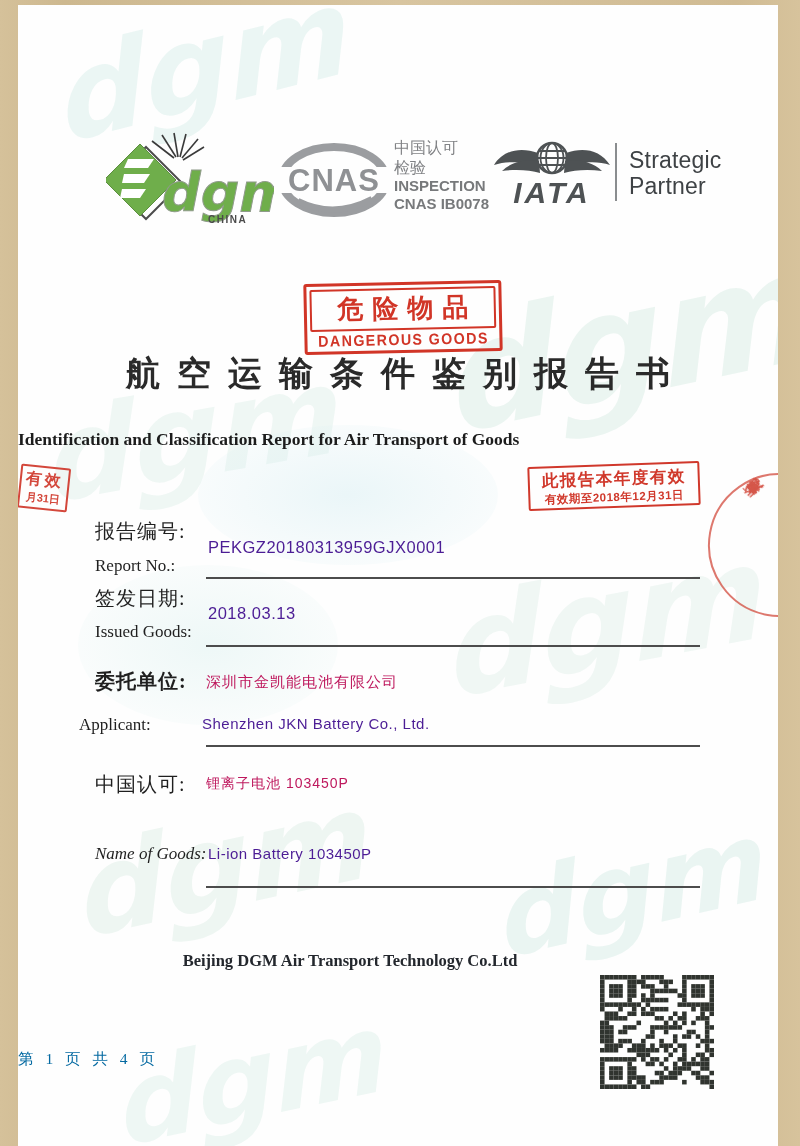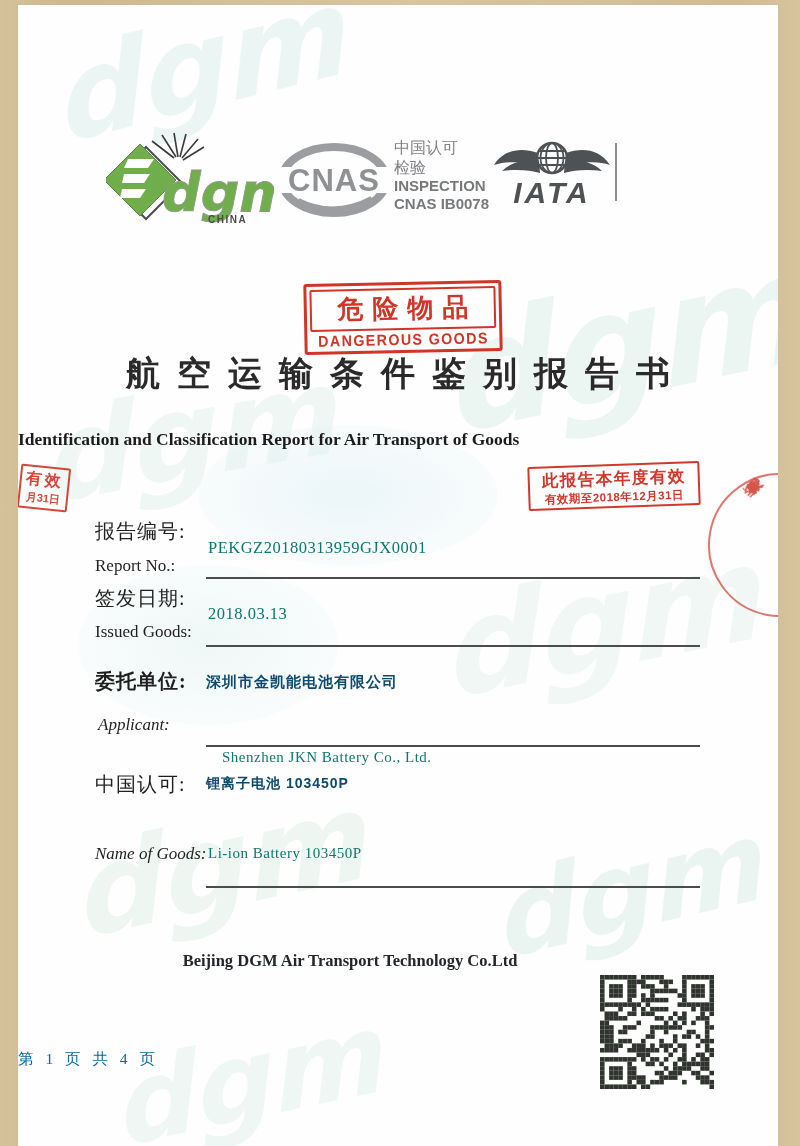--- a/index.html
+++ b/index.html
@@ -70,22 +70,22 @@
   }
   .edge-seal .txt{
     position:absolute;left:14px;top:28px;color:#ce392a;font-size:14px;font-weight:700;
     writing-mode:vertical-rl;transform:rotate(215deg);letter-spacing:2px;
     font-family:"Liberation Sans",sans-serif;filter:blur(0.4px);
   }
 
   
   .lbl-cn{font-size:20px;color:#1f1f1f;letter-spacing:1px;}
   .lbl-en{font-size:17px;color:#1f1f1f;}
-  .val-mono{font-family:Liberation Serif, serif;font-size:16.5px;color:#0f766e;letter-spacing:0.5px;}
-  .val-cn{font-family:"Liberation Sans",sans-serif;font-weight:700;font-size:15px;color:#0c4a6e;letter-spacing:1px;}
+  .val-mono{font-family:Liberation Sans, sans-serif;font-size:16.5px;color:#4c1d95;letter-spacing:0.5px;}
+  .val-cn{font-family:"Liberation Sans",sans-serif;font-weight:400;font-size:15px;color:#be185d;letter-spacing:1px;}
   .rule{height:2px;background:#4c4c4c;}
 
   
   .company-cn{left:0;top:903px;width:760px;text-align:center;font-size:27px;font-weight:600;
     color:#20242a;letter-spacing:3px;}
   .company-en{left:0;top:946px;width:664px;text-align:center;font-size:16.5px;font-weight:700;color:#23272d;}
   .page-info{left:0;top:1044px;width:730px;text-align:left;font-size:15.5px;color:#0369a1;letter-spacing:4px;font-family:Liberation Serif, serif;}
   .qr{left:582px;top:970px;width:114px;height:114px;}
 </style>
 </head>
@@ -160,20 +160,24 @@
         <path d="M46,16 C30,10 12,12 2,28 C16,23 34,25 47,31 Z"></path>
         <path d="M47,24 C36,22 20,24 10,34 C24,32 38,33 48,36 Z"></path>
         <path d="M74,16 C90,10 108,12 118,28 C104,23 86,25 73,31 Z"></path>
         <path d="M73,24 C84,22 100,24 110,34 C96,32 82,33 72,36 Z"></path>
       </g>
       <text x="60" y="66" text-anchor="middle" font-family="Liberation Sans, sans-serif" font-weight="700" font-style="italic" font-size="30" letter-spacing="3" fill="#4e5254">IATA</text>
     </svg>
   </div>
 
   <div class="abs iata-sep"></div>
+  <div class="abs partner">
+    <div>Strategic</div>
+    <div>Partner</div>
+  </div>
 
   <div class="abs dg-stamp">
     <div class="dg-cn">危险物品</div>
     <div class="dg-en">DANGEROUS GOODS</div>
   </div>
 
   <div class="abs title-cn">航空运输条件鉴别报告书</div>
   <div class="abs title-en">Identification and Classification Report for Air Transport of Goods</div>
 
   <div class="abs stamp-red stamp-left">
@@ -193,22 +197,22 @@
   <div class="abs lbl-en" style="left:77px;top:551px;">Report No.:</div>
   <div class="abs rule" style="left:188px;top:572px;width:494px;"></div>
 
   <div class="abs lbl-cn" style="left:77px;top:580px;">签发日期:</div>
   <div class="abs val-mono" style="left:190px;top:599px;">2018.03.13</div>
   <div class="abs lbl-en" style="left:77px;top:617px;">Issued Goods:</div>
   <div class="abs rule" style="left:188px;top:640px;width:494px;"></div>
 
   <div class="abs lbl-cn" style="left:77px;top:663px;font-weight:bold;">委托单位:</div>
   <div class="abs val-cn" style="left:188px;top:668px;">深圳市金凯能电池有限公司</div>
-  <div class="abs lbl-en" style="left:80px;top:710px;font-style:italic;">Applicant:</div>
-  <div class="abs val-mono" style="left:204px;top:710px;font-size:15px;margin-top:34px;">Shenzhen JKN Battery Co., Ltd.</div>
+  <div class="abs lbl-en" style="left:61px;top:710px;">Applicant:</div>
+  <div class="abs val-mono" style="left:184px;top:710px;font-size:15px;">Shenzhen JKN Battery Co., Ltd.</div>
   <div class="abs rule" style="left:188px;top:740px;width:494px;"></div>
 
   <div class="abs lbl-cn" style="left:77px;top:766px;">中国认可:</div>
   <div class="abs val-cn" style="left:188px;top:770px;font-size:14px;">锂离子电池 103450P</div>
   <div class="abs lbl-en" style="left:77px;top:839px;font-style:italic;">Name of Goods:</div>
   <div class="abs val-mono" style="left:190px;top:840px;font-size:15px;">Li-ion Battery 103450P</div>
   <div class="abs rule" style="left:188px;top:881px;width:494px;"></div>
 
   <div class="abs company-en">Beijing DGM Air Transport Technology Co.Ltd</div>
   <div class="abs page-info">第 1 页 共 4 页</div>

